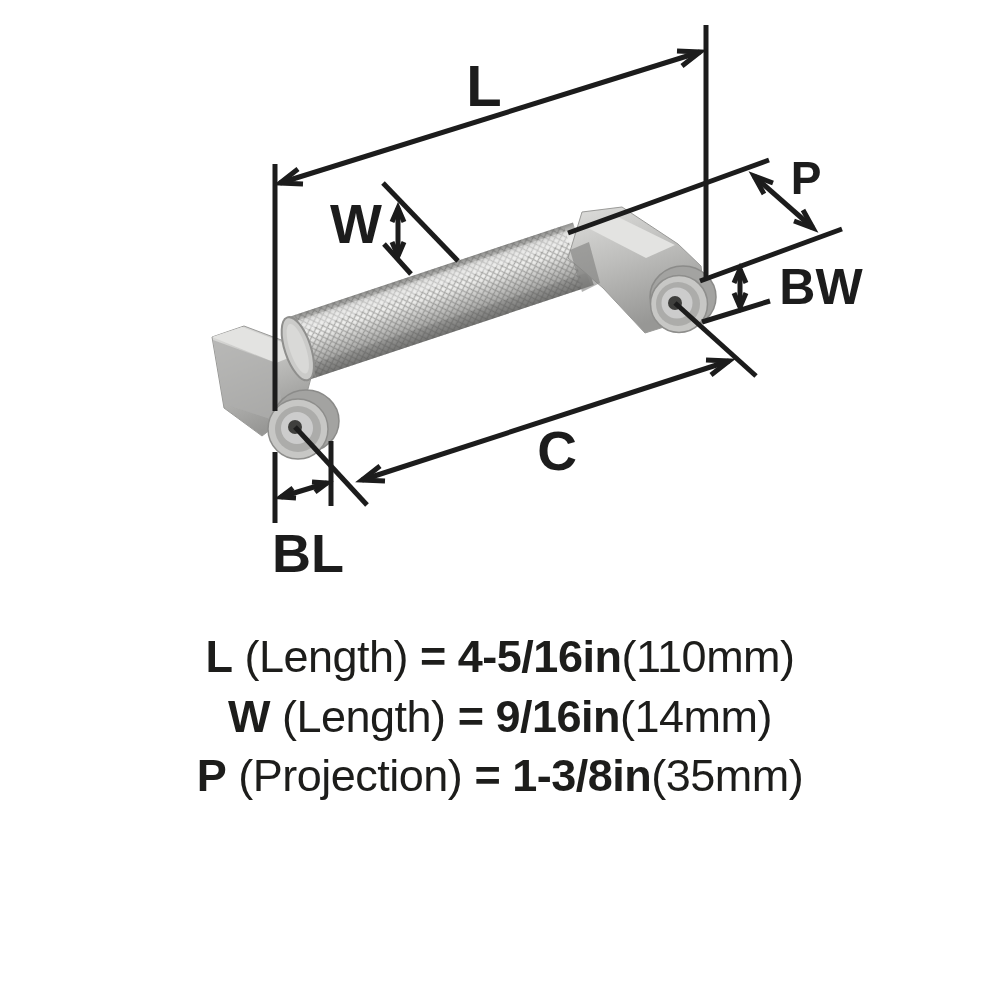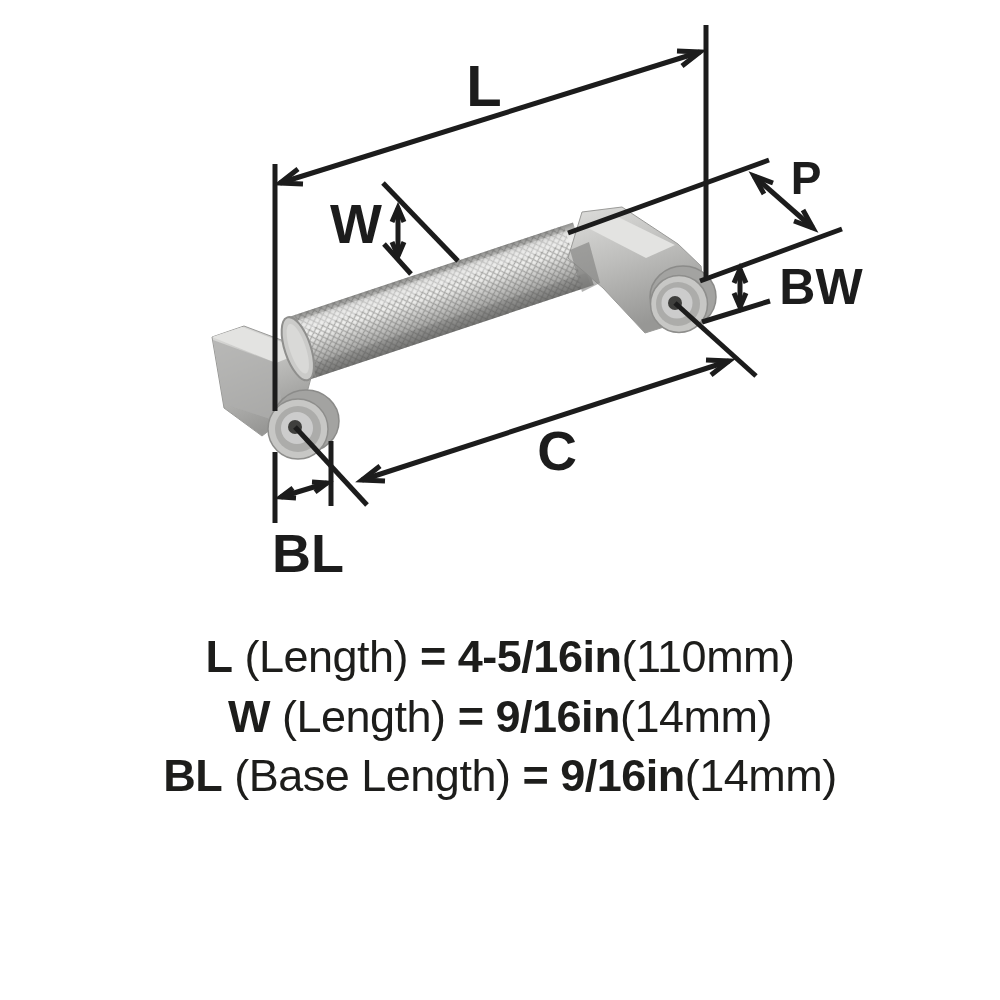--- a/index.html
+++ b/index.html
@@ -145,15 +145,15 @@
     <text x="356" y="243" font-size="55" text-anchor="middle">W</text>
     <text x="806" y="194" font-size="46" text-anchor="middle">P</text>
     <text x="821" y="304" font-size="50" text-anchor="middle">BW</text>
     <text x="557" y="470" font-size="55" text-anchor="middle">C</text>
     <text x="308" y="572" font-size="54" text-anchor="middle">BL</text>
   </svg>
 
   <div class="specs">
     <div class="spec-row"><span class="b">L</span><span class="r"> (Length) </span><span class="b">= 4-5/16in</span><span class="r">(110mm)</span></div>
     <div class="spec-row"><span class="b">W</span><span class="r"> (Length) </span><span class="b">= 9/16in</span><span class="r">(14mm)</span></div>
-    <div class="spec-row"><span class="b">BL</span><span class="r"> (Base Length) </span><span class="b">= 9/16in</span><span class="r">(14mm)</span></div>
+    <div class="spec-row"><span class="b">P</span><span class="r"> (Projection) </span><span class="b">= 1-3/8in</span><span class="r">(35mm)</span></div>
   </div>
 </div>
 
 </body></html>

